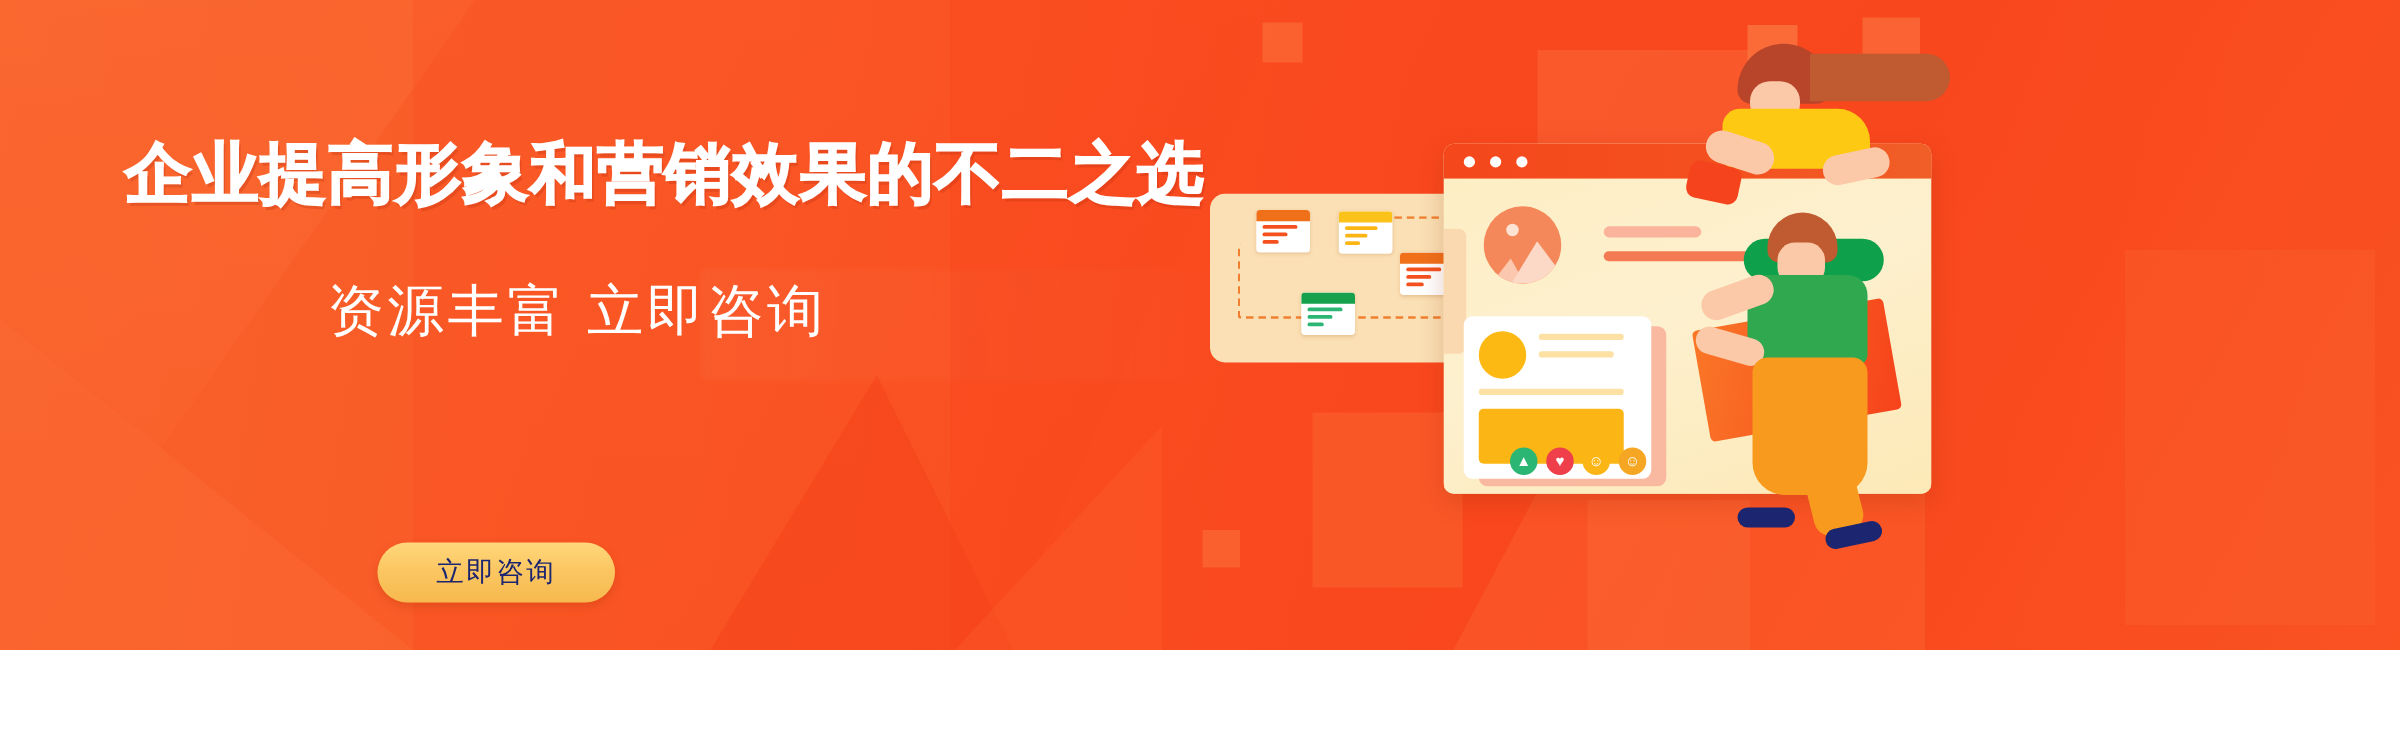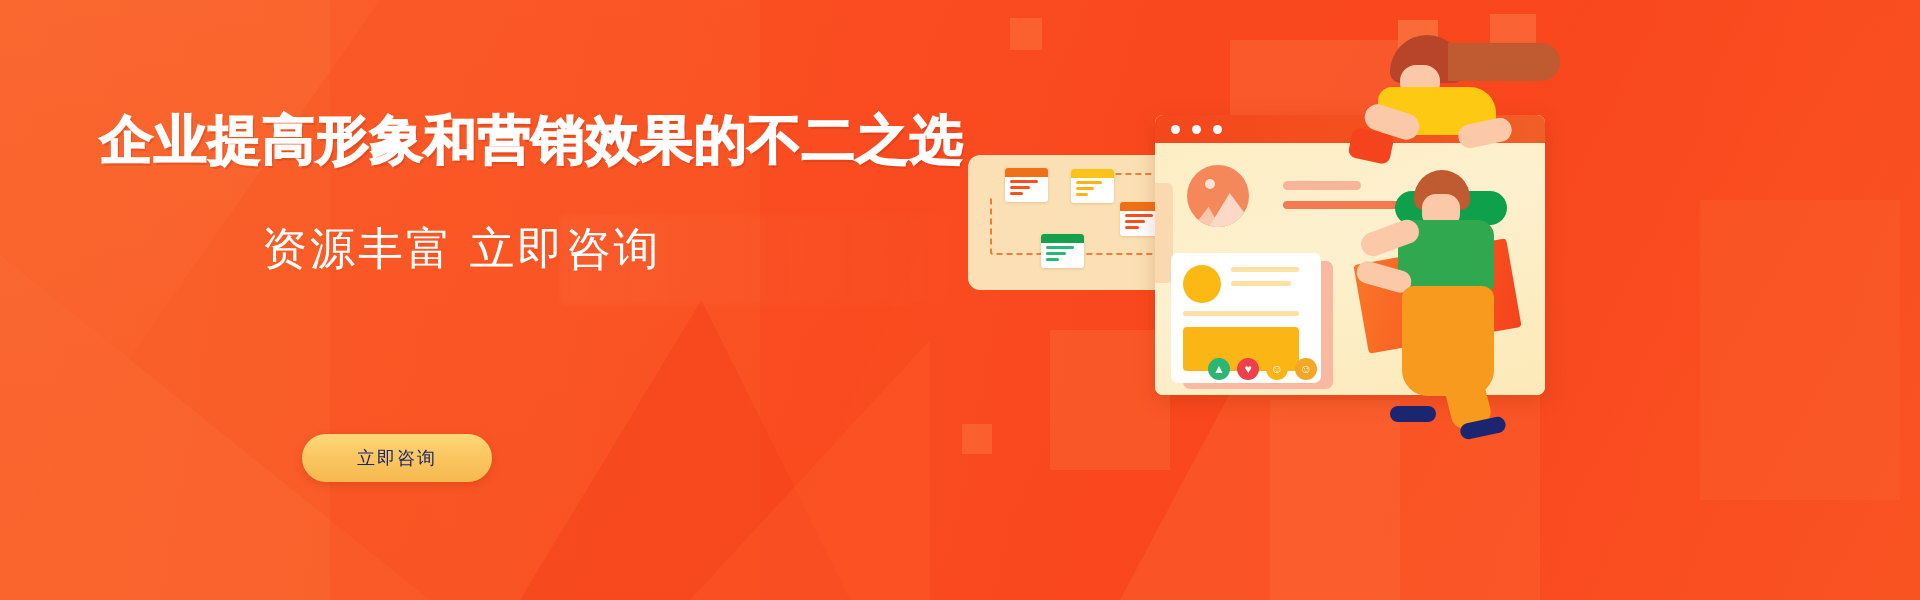--- a/index.html
+++ b/index.html
@@ -1,18 +1,18 @@
 <!DOCTYPE html>
 <html><head>
 <meta charset="utf-8">
 <style>
   html,body{margin:0;padding:0;background:#fff;}
   *{box-sizing:border-box;}
   .banner{
-    position:relative;width:1920px;height:600px;overflow:hidden;
+    position:relative;width:1920px;height:520px;overflow:hidden;
     font-family:"Liberation Sans","DejaVu Sans",sans-serif;
     background:linear-gradient(100deg,#f8622a 0%,#fa5a26 28%,#fb4a20 58%,#fa4a20 78%,#f9511f 100%);
   }
 
   
   .bg-layer{position:absolute;inset:0;overflow:hidden;}
   .shape{position:absolute;}
 
   .tri-left{
     left:-40px;top:0;width:420px;height:600px;
@@ -77,21 +77,21 @@
   .subhead{
     position:absolute;left:262px;top:226px;
     font-size:45px;line-height:1;font-weight:normal;color:#ffffff;
     letter-spacing:3px;white-space:nowrap;
   }
   .cta{
     position:absolute;left:302px;top:434px;width:190px;height:48px;
     border-radius:24px;border:0;cursor:pointer;
     background:linear-gradient(180deg,#ffd77a 0%,#fbc661 48%,#f6b94e 100%);
     box-shadow:0 3px 8px rgba(150,40,0,.22);
-    color:#1b2570;font-size:18px;letter-spacing:2px;
+    color:#1b2570;font-size:22px;letter-spacing:2px;
     font-family:"Liberation Sans","DejaVu Sans",sans-serif;
     display:flex;align-items:center;justify-content:center;
   }
 
   
   .art{position:absolute;left:940px;top:0;width:980px;height:600px;}
 
   
   .flow-panel{
     position:absolute;left:28px;top:155px;width:230px;height:135px;

